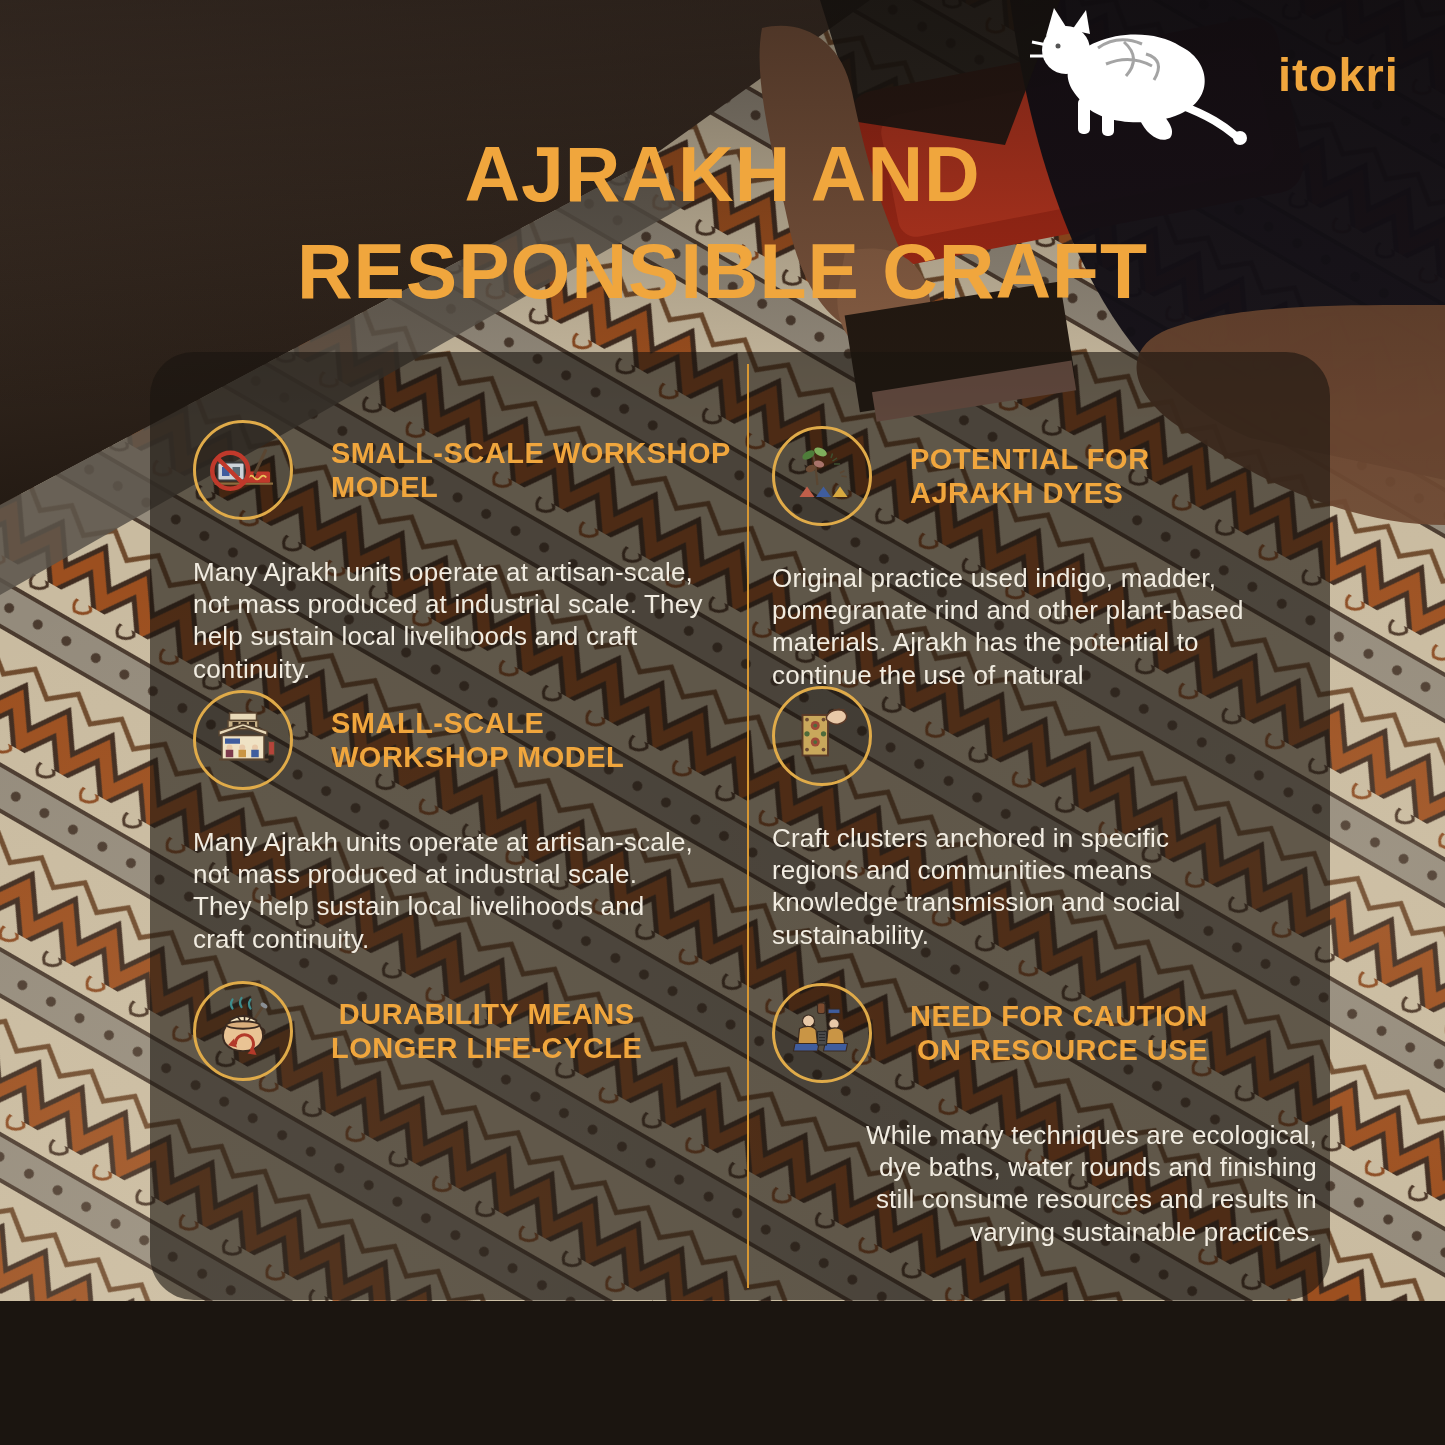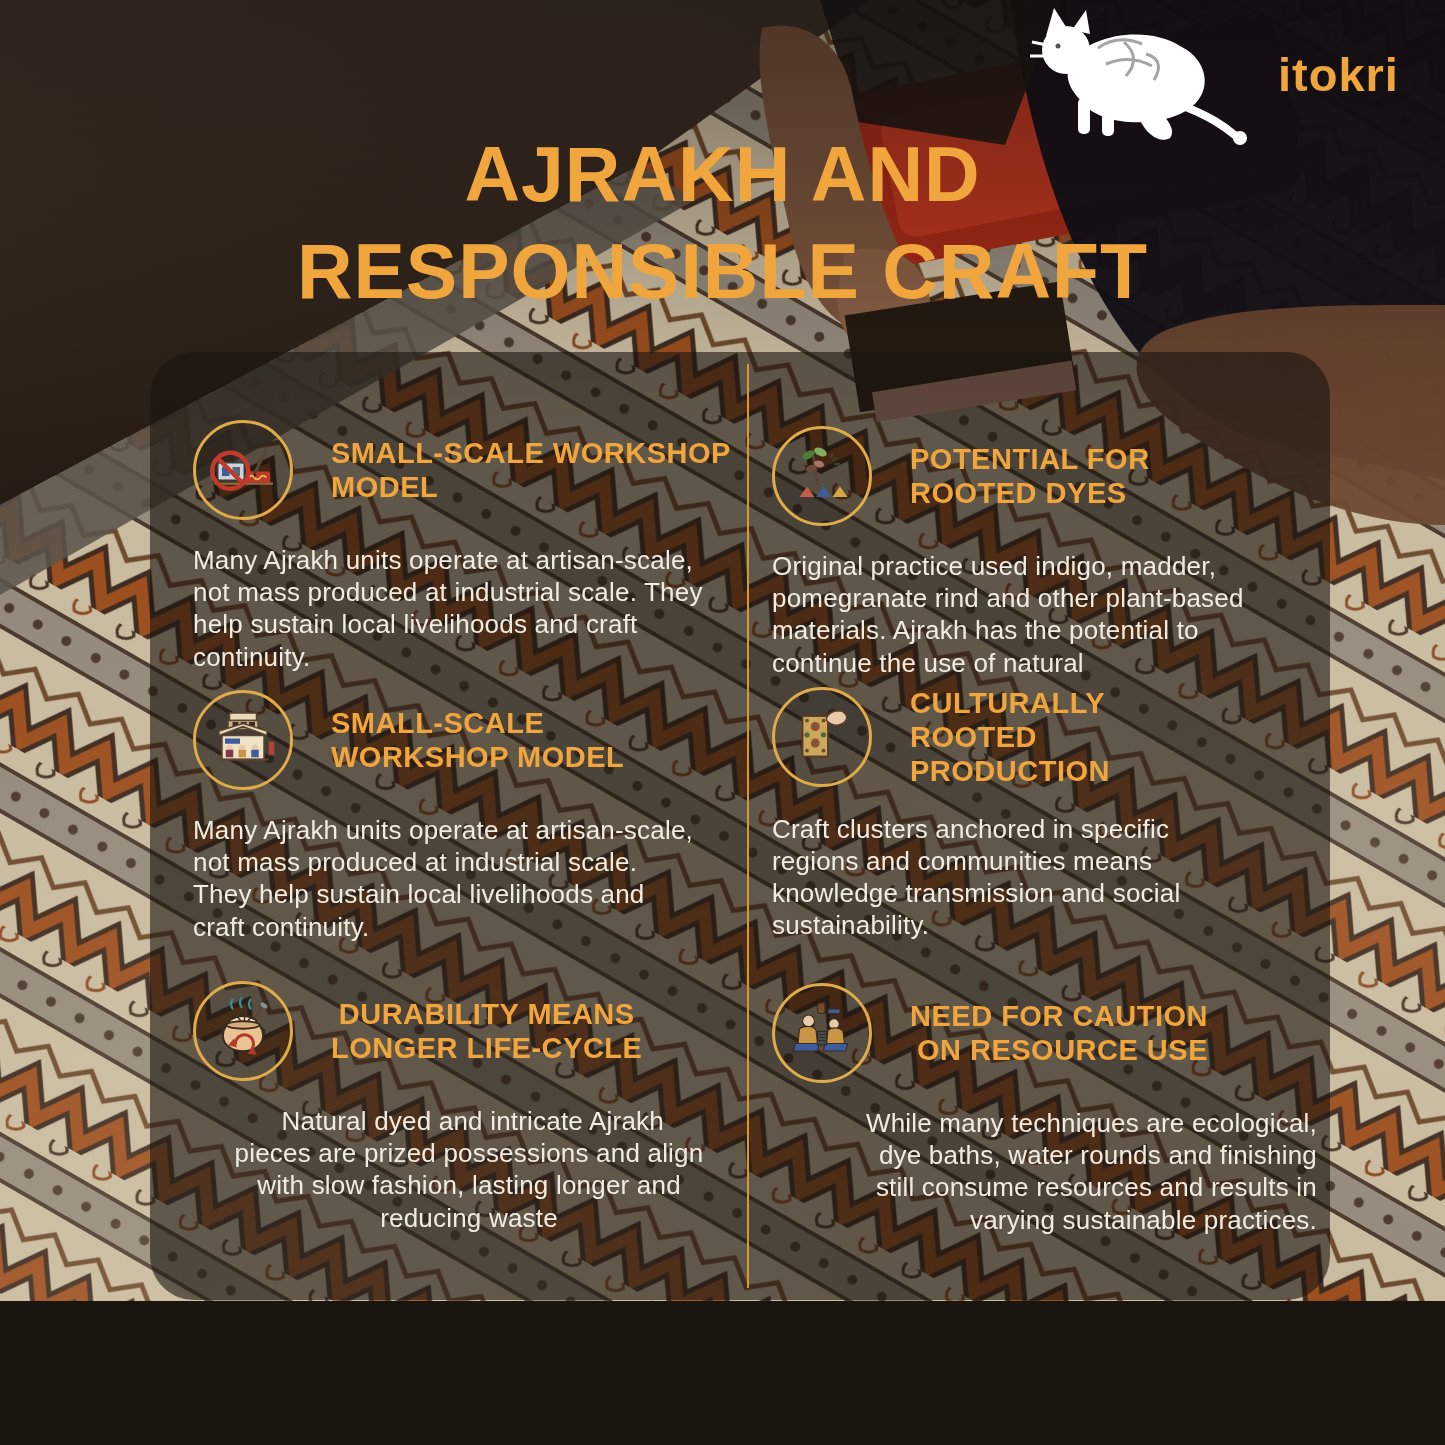--- a/index.html
+++ b/index.html
@@ -41,21 +41,21 @@
   .icon-ring{
     width:94px;height:94px;border:3px solid #E0AB49;border-radius:50%;
     display:flex;align-items:center;justify-content:center;flex:0 0 auto;
     background:rgba(0,0,0,0.10);
   }
   .sec-title{
     font-weight:800;font-size:29px;line-height:1.18;color:#F0A63D;
     letter-spacing:.5px;white-space:pre-line;
   }
   .sec-body{
-    margin-top:24px;font-size:26px;line-height:1.24;letter-spacing:.2px;
+    margin-top:36px;font-size:26px;line-height:1.24;letter-spacing:.2px;
     white-space:pre-wrap;color:#F1ECE1;
   }
   .s1{left:193px;top:420px;width:552px;}
   .s2{left:772px;top:426px;width:545px;}
   .s3{left:193px;top:690px;width:552px;}
   .s4{left:772px;top:686px;width:545px;}
   .s5{left:193px;top:981px;width:552px;text-align:center;}
   .s6{left:772px;top:983px;width:545px;text-align:right;}
 </style>
 </head>
@@ -176,21 +176,21 @@
           <ellipse cx="44" cy="32" rx="7" ry="4.5" fill="#a8736a" transform="rotate(15 44 32)"></ellipse>
           <ellipse cx="33" cy="38" rx="7" ry="4.5" fill="#6b4a33" transform="rotate(-20 33 38)"></ellipse>
           <path d="M62,28 l6,-4 M64,32 l8,0 M60,24 l2,-6" stroke="#3f5030" stroke-width="2"></path>
           <path d="M72,44 l6,-3 M74,48 l7,1" stroke="#5a4632" stroke-width="2"></path>
           <polygon points="18,76 28,62 38,76" fill="#c05f4a"></polygon>
           <polygon points="40,76 50,62 60,76" fill="#3f5d9e"></polygon>
           <polygon points="62,76 72,62 82,76" fill="#d9a93f"></polygon>
         </svg>
       </div>
       <div class="sec-title">POTENTIAL FOR
-ROOTED DYES</div>
+AJRAKH DYES</div>
     </div>
     <div class="sec-body">Original practice used indigo, madder,
 pomegranate rind and other plant-based
 materials. Ajrakh has the potential to
 continue the use of natural</div>
   </div>
 
   <div class="section s3">
     <div class="sec-head">
       <div class="icon-ring">
@@ -234,23 +234,20 @@
           <circle cx="28" cy="45" r="3.5" fill="#4e6b3a"></circle>
             <circle cx="50" cy="45" r="3.5" fill="#4e6b3a"></circle>
           <circle cx="28" cy="26" r="2.5" fill="#6b4a33"></circle>
             <circle cx="50" cy="26" r="2.5" fill="#6b4a33"></circle>
           <circle cx="28" cy="66" r="2.5" fill="#6b4a33"></circle>
             <circle cx="50" cy="66" r="2.5" fill="#6b4a33"></circle>
           <path d="M54,22 C60,12 72,10 78,16 C84,22 80,30 70,32 C64,33 58,30 54,26 Z" fill="#e8c9a8" stroke="#5a3a28" stroke-width="2"></path>
           <path d="M58,16 l8,-3 M64,14 l8,-2 M70,13 l8,0" stroke="#5a3a28" stroke-width="2" fill="none"></path>
         </svg>
       </div>
-      <div class="sec-title">CULTURALLY
-ROOTED
-PRODUCTION</div>
     </div>
     <div class="sec-body">Craft clusters anchored in specific
 regions and communities means
 knowledge transmission and social
 sustainability.</div>
   </div>
 
   <div class="section s5">
     <div class="sec-head">
       <div class="icon-ring">
@@ -264,24 +261,20 @@
           <ellipse cx="48" cy="40" rx="22" ry="5" fill="#d9ae7c" stroke="#3a2a20" stroke-width="2.5"></ellipse>
           <path d="M24,44 q-6,2 -4,8 M72,44 q6,2 4,8" stroke="#3a2a20" stroke-width="3" fill="none"></path>
           <path d="M38,66 a12,12 0 1 1 20,8" stroke="#b33a2a" stroke-width="4" fill="none"></path>
           <polygon points="36,58 40,70 28,67" fill="#b33a2a"></polygon>
           <polygon points="62,70 54,78 66,80" fill="#b33a2a"></polygon>
         </svg>
       </div>
       <div class="sec-title">DURABILITY MEANS
 LONGER LIFE-CYCLE</div>
     </div>
-    <div class="sec-body"> Natural dyed and intricate Ajrakh
-pieces are prized possessions and align
-with slow fashion, lasting longer and
-reducing waste</div>
   </div>
 
   <div class="section s6">
     <div class="sec-head">
       <div class="icon-ring">
         <svg width="72" height="72" viewBox="0 0 96 96">
           <rect x="42" y="8" width="10" height="14" rx="3" fill="#7a4a2e" stroke="#3a2a20" stroke-width="1.5"></rect>
           <rect x="56" y="16" width="16" height="6" fill="#3f5d9e" stroke="#3a2a20" stroke-width="1.5"></rect>
           <circle cx="30" cy="32" r="8" fill="#e8c9a8" stroke="#3a2a20" stroke-width="1.5"></circle>
           <path d="M24,36 q6,8 12,0 l-2,8 -8,0 Z" fill="#3a2a20"></path>

